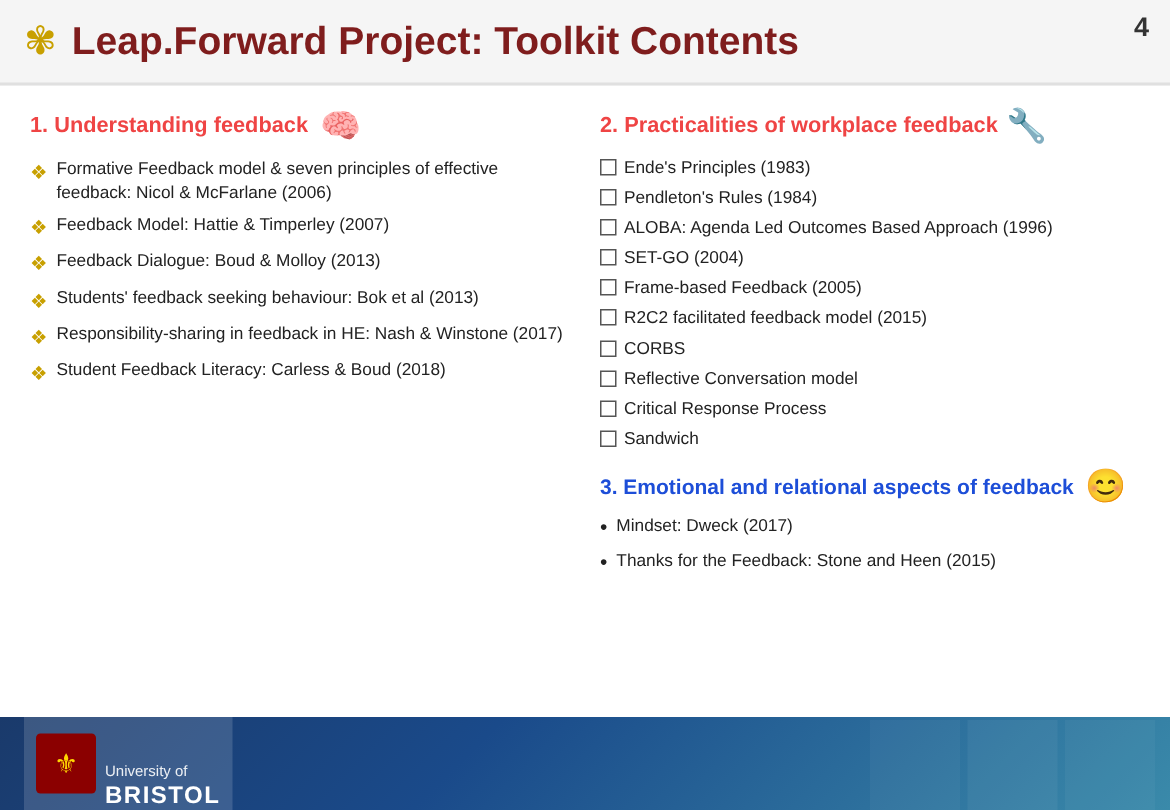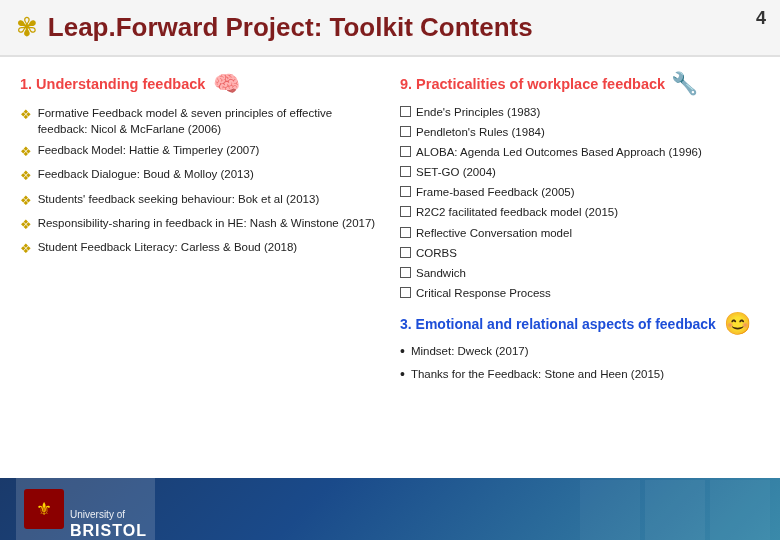--- a/index.html
+++ b/index.html
@@ -274,21 +274,21 @@
         <span class="bullet-diamond">❖</span>
         <span>Student Feedback Literacy: Carless &amp; Boud (2018)</span>
       </li>
     </ul>
   </div>
 
   <div class="right-column">
 
     <div class="right-section-header">
       <div class="section-title" style="margin-bottom:0;">
-        <span>9. Practicalities of workplace feedback</span>
+        <span>2. Practicalities of workplace feedback</span>
       </div>
       <span class="tools-icon">🔧</span>
     </div>
 
     <ul class="checkbox-list">
       <li>
         <div class="checkbox"></div>
         <span>Ende's Principles (1983)</span>
       </li>
       <li>
@@ -306,33 +306,33 @@
       <li>
         <div class="checkbox"></div>
         <span>Frame-based Feedback (2005)</span>
       </li>
       <li>
         <div class="checkbox"></div>
         <span>R2C2 facilitated feedback model (2015)</span>
       </li>
       <li>
         <div class="checkbox"></div>
+        <span>CORBS</span>
+      </li>
+      <li>
+        <div class="checkbox"></div>
         <span>Reflective Conversation model</span>
       </li>
       <li>
         <div class="checkbox"></div>
-        <span>CORBS</span>
+        <span>Critical Response Process</span>
       </li>
       <li>
         <div class="checkbox"></div>
         <span>Sandwich</span>
-      </li>
-      <li>
-        <div class="checkbox"></div>
-        <span>Critical Response Process</span>
       </li>
     </ul>
 
     <div class="section-3-title">
       <span>3. Emotional and relational aspects of feedback</span>
       <span class="smiley-icon">😊</span>
     </div>
     <ul class="dot-list">
       <li>
         <span class="dot">•</span>

